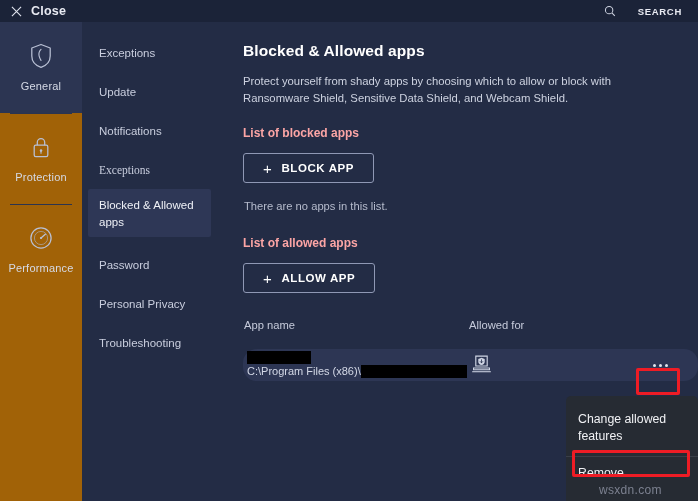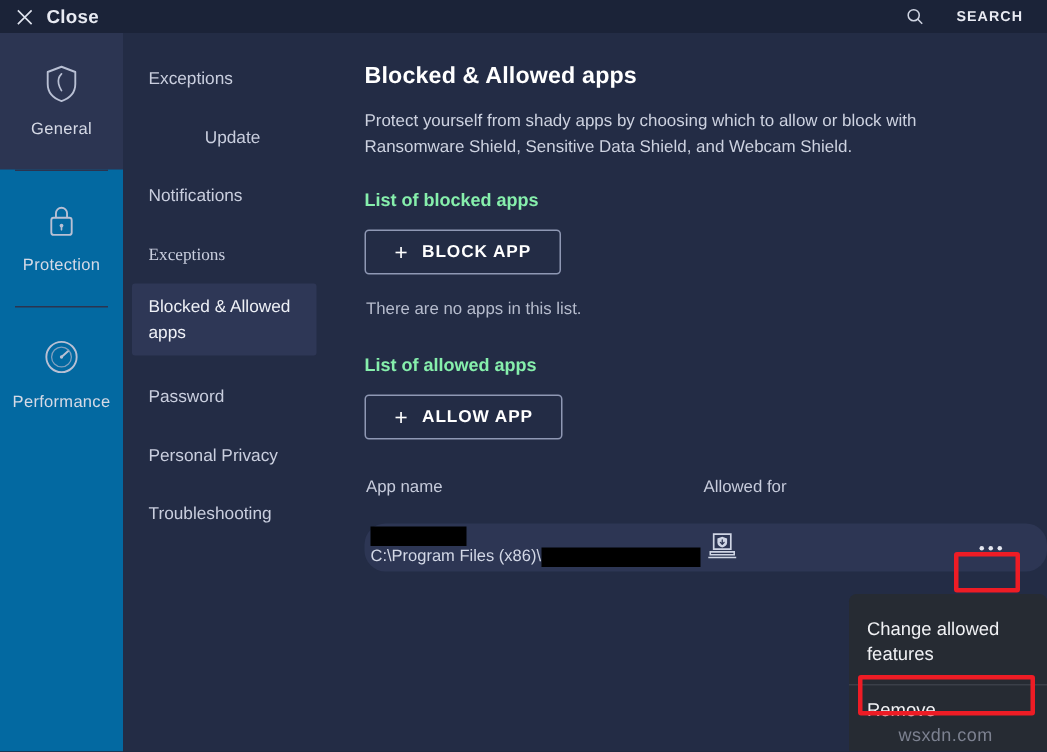--- a/index.html
+++ b/index.html
@@ -33,21 +33,21 @@
     position:absolute; right:16px; top:0; height:22px;
     display:flex; align-items:center; gap:22px; cursor:pointer;text-align:center;
   }
   .search-label {
     color:#e8eaf2; font-size:9.5px; font-weight:700; letter-spacing:.7px;
   }
 
   
   .rail {
     position:absolute; left:0; top:22px; width:82px; height:479px;
-    background:#0369a1;
+    background:#a16207;
   }
   .rail-item {
     position:relative; height:91px;
     display:flex; flex-direction:column; align-items:center; justify-content:center;
     gap:11px; cursor:pointer;
   }
   .rail-item.active { background:#2c3552; }
   .rail-item + .rail-item::before {
     content:""; position:absolute; left:10px; right:10px; top:0;
     height:1px; background:#2b3450;
@@ -77,21 +77,21 @@
   }
   .h1 {
     color:#ffffff; font-size:15.5px; font-weight:700; letter-spacing:.1px;
     margin-bottom:13px;
   }
   .desc {
     color:#cdd2e0; font-size:11.3px; line-height:16.5px; width:372px;
     margin-bottom:20px;
   }
   .h2 {
-    color:#86efac; font-size:12px; font-weight:700; margin-bottom:13px;
+    color:#fca5a5; font-size:12px; font-weight:700; margin-bottom:13px;
   }
   .outline-btn {
     display:inline-flex; align-items:center; justify-content:center; gap:9px;
     height:30px; padding:0 19px;
     border:1px solid #8f98b4; border-radius:3px;
     background:transparent; color:#ffffff;
     font-family:"Liberation Sans", sans-serif;
     font-size:11.5px; font-weight:700; letter-spacing:.6px;
     cursor:pointer;
   }
@@ -203,21 +203,21 @@
         <circle cx="12" cy="13" r="6.6" stroke="#aab2c8" stroke-width="0.85" fill="none" opacity=".75"></circle>
         <path d="M12 13 L16.3 9.2" stroke="#b9c0d4" stroke-width="1.35" stroke-linecap="round"></path>
         <circle cx="12" cy="13" r="1.1" fill="#b9c0d4"></circle>
       </svg>
       <span class="rail-label">Performance</span>
     </div>
   </div>
 
   <div class="nav">
     <div class="nav-item" style="top:16px;"><span>Exceptions</span></div>
-    <div class="nav-item" style="top:55px;text-align:center;"><span>Update</span></div>
+    <div class="nav-item" style="top:55px;"><span>Update</span></div>
     <div class="nav-item" style="top:94px;"><span>Notifications</span></div>
     <div class="nav-item" style="top:133px;font-family:Liberation Serif, serif;"><span>Exceptions</span></div>
     <div class="nav-item active" style="top:167px; height:48px; padding-top:8px;"><span>Blocked &amp; Allowed apps</span></div>
     <div class="nav-item" style="top:228px;"><span>Password</span></div>
     <div class="nav-item" style="top:267px;"><span>Personal Privacy</span></div>
     <div class="nav-item" style="top:306px;"><span>Troubleshooting</span></div>
   </div>
 
   <div class="main">
 

